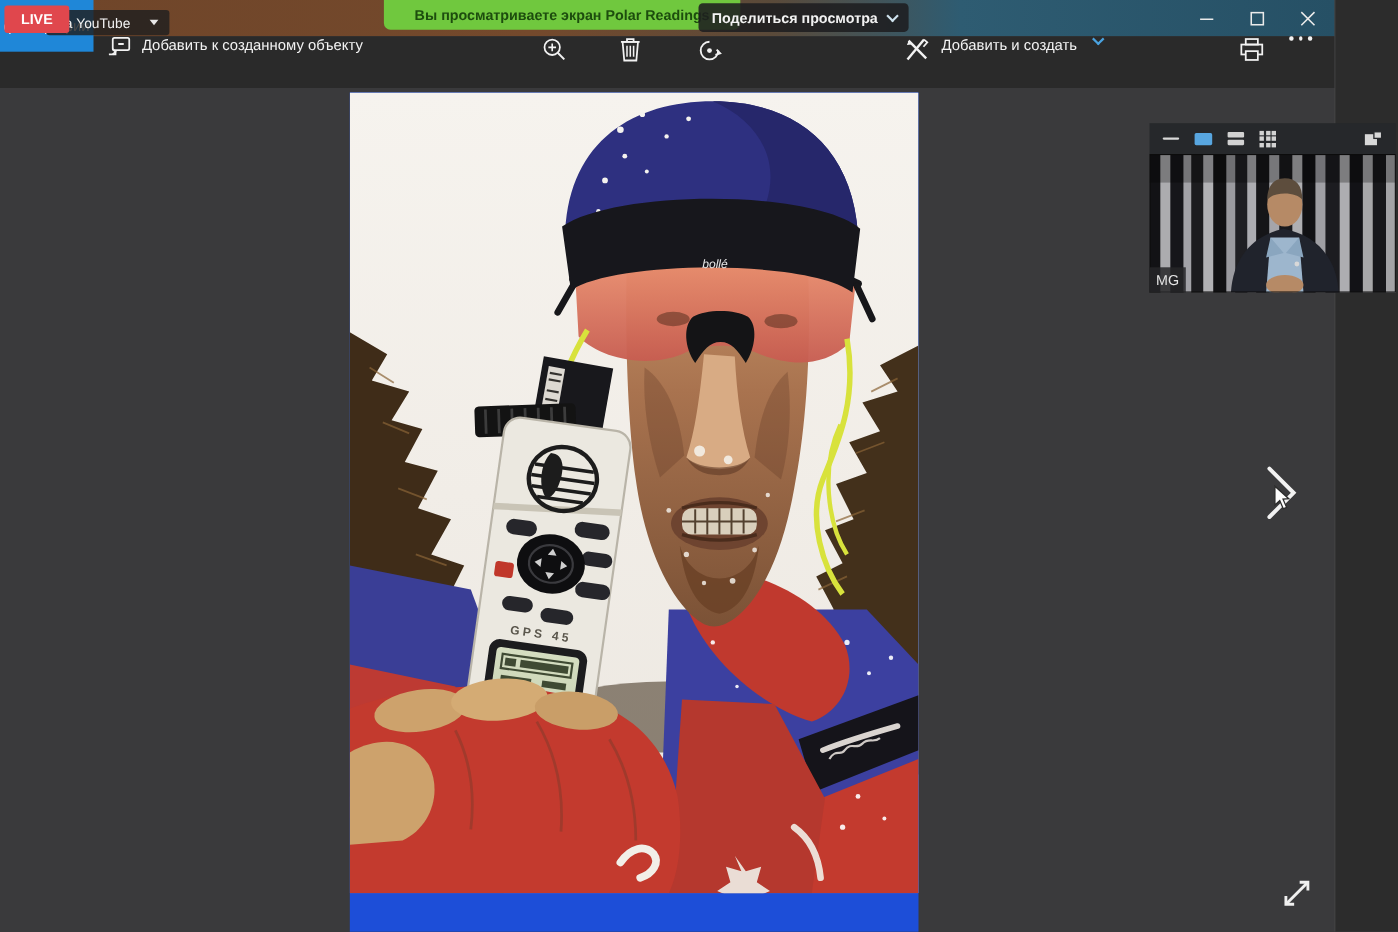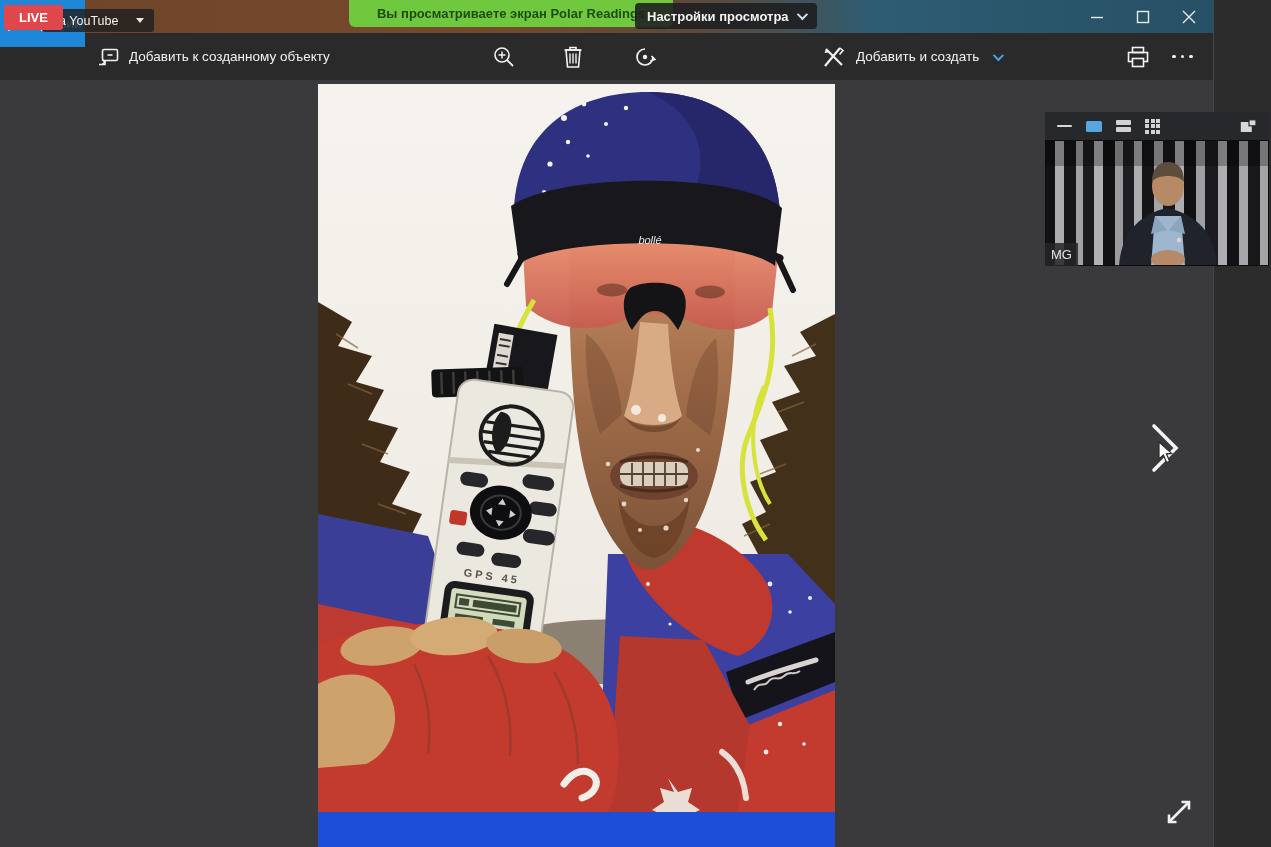--- a/index.html
+++ b/index.html
@@ -29,21 +29,21 @@
     border-radius:4px; display:flex; align-items:center; gap:8px; color:#f2f2f2; font-size:13px;
     font-weight:600; z-index:4; }
   #view-settings .vchev { width:8px; height:8px; border-right:2px solid #cfe3ee;
     border-bottom:2px solid #cfe3ee; transform:rotate(45deg) translateY(-2px); }
   .winctl { top:0; width:44px; height:33px; display:flex; align-items:center; justify-content:center; }
 
   
   #toolbar { left:0; top:33px; width:1213px; height:47px; background:#2a2a2a; }
   #tab-photos { left:0; top:0; width:85px; height:47px; background:#1f87d8; color:#fff;
     font-size:13.5px; display:flex; align-items:center; justify-content:center; }
-  .tb-btn { display:flex; align-items:center; gap:10px; color:#f2f2f2; font-size:13.5px; height:47px; }
+  .tb-btn { display:flex; align-items:flex-start; gap:10px; color:#f2f2f2; font-size:13.5px; height:47px; }
   #btn-add { left:98px; top:33px; }
   #icon-zoom { left:492px; top:33px; width:32px; }
   #icon-trash { left:562px; top:33px; width:32px; }
   #icon-rotate { left:632px; top:33px; width:32px; }
   #btn-edit { left:822px; top:33px; }
   #btn-share { left:1006px; top:33px; }
   #btn-print { left:1126px; top:33px; width:34px; }
   #btn-more { left:1172px; top:33px; width:34px; }
   .edit-chev { width:8px; height:8px; border-right:2px solid #4aa3e0; border-bottom:2px solid #4aa3e0;
     transform:rotate(45deg) translateY(-2px); margin-left:4px; }
@@ -83,21 +83,21 @@
 
   <div id="titlebar" class="abs">
     <div id="win-title" class="abs">20.jpeg</div>
     <div id="live-badge" class="abs">LIVE</div>
     <div id="yt-pill" class="abs">
       <span>на YouTube</span>
       <span class="chev-down"></span>
     </div>
     <div id="share-banner" class="abs">Вы просматриваете экран Polar Readings</div>
     <div id="view-settings" class="abs">
-      <span>Настройки просмотра</span>
+      <span>Поделиться просмотра</span>
       <span class="vchev"></span>
     </div>
     <div class="winctl abs" style="left:1075px">
       <svg width="14" height="14" viewBox="0 0 14 14">
           <line x1="1" y1="7.5" x2="13" y2="7.5" stroke="#eaeaea" stroke-width="1.4"></line>
         </svg>
     </div>
     <div class="winctl abs" style="left:1121px">
       <svg width="14" height="14" viewBox="0 0 14 14">
           <rect x="1.5" y="1.5" width="11" height="11" fill="none" stroke="#eaeaea" stroke-width="1.4"></rect>

